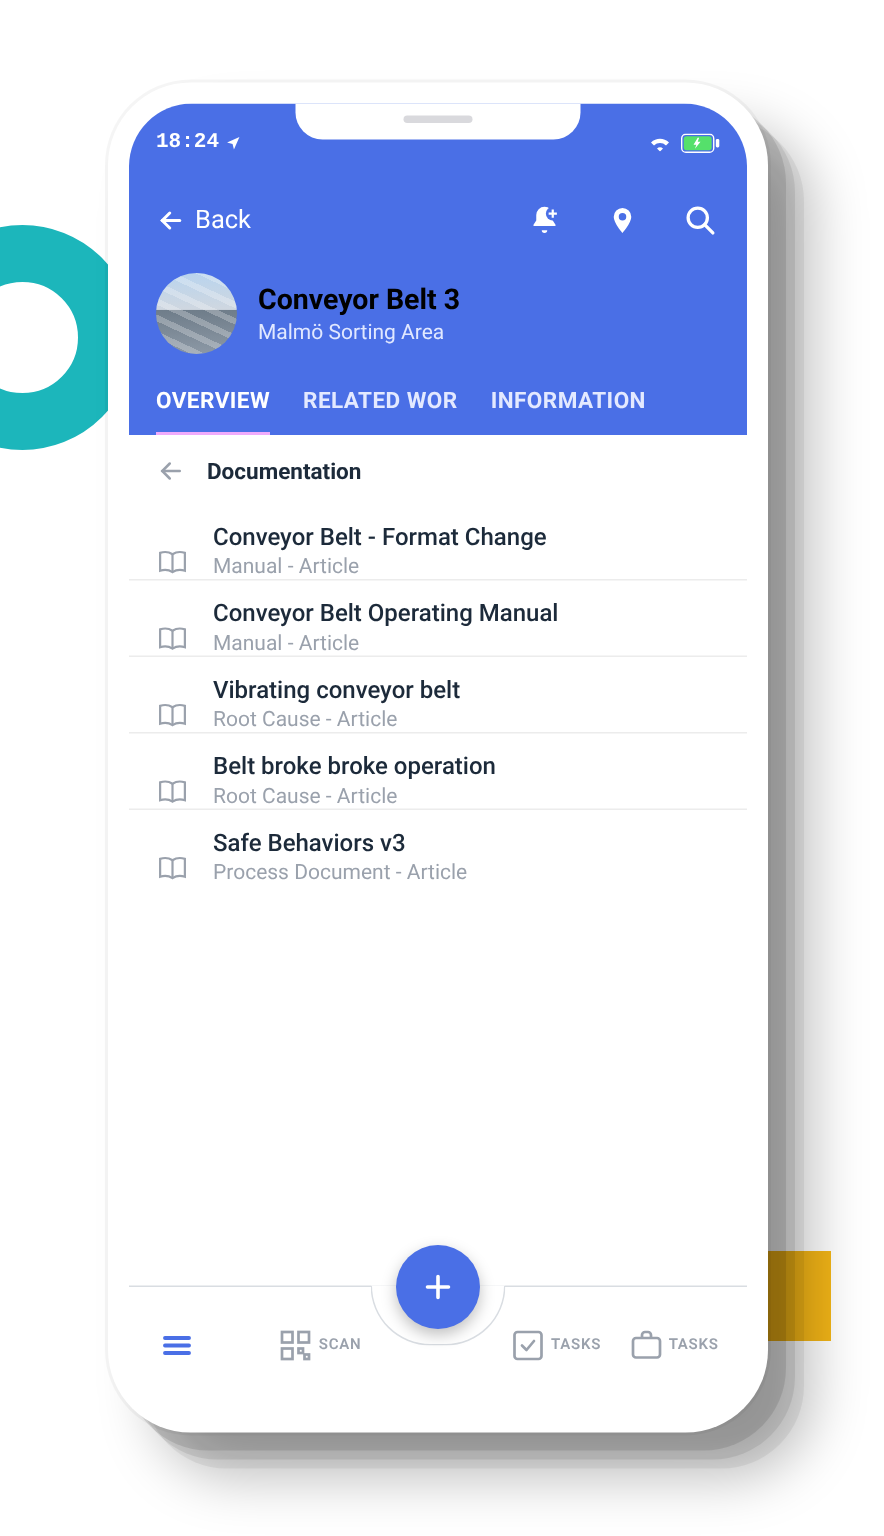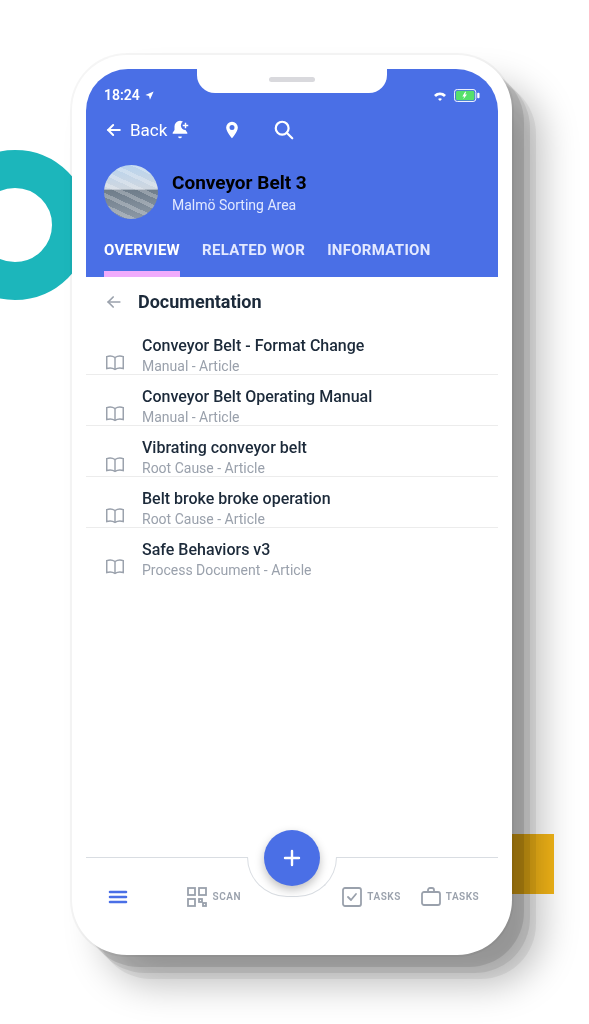--- a/index.html
+++ b/index.html
@@ -68,55 +68,55 @@
   
   .header {
     background: #4a6fe6;
     color: #fff;
     padding: 12px 18px 0 18px;
   }
   .status-bar {
     display: flex; justify-content: space-between; align-items: center;
     height: 28px; font-size: 14px; font-weight: 600;
   }
-  .status-left { display:flex; align-items:center; gap:4px; }
+  .status-left { display:flex; align-items:center; gap:4px;font-family:Liberation Mono, monospace; }
   .status-right { display:flex; align-items:center; gap:6px; }
 
   .top-row {
-    display:flex; align-items:center; justify-content:flex-start;
-    margin-top: 4px; height: 34px;
+    display:flex; align-items:center; justify-content:space-between;
+    margin-top: 21px; height: 34px;
   }
   .back-btn { display:flex; align-items:center; gap:6px; font-size:17px; color:#fff; }
   .top-icons { display:flex; align-items:center; gap:26px; }
   .icon-btn { display:flex; align-items:center; justify-content:center; width:26px; height:26px; color:#fff; }
 
   .asset-row { display:flex; align-items:center; gap:14px; margin-top:18px; }
   .asset-img {
     width:54px; height:54px; border-radius:50%; overflow:hidden; flex-shrink:0;
     background: linear-gradient(180deg,#b9d4ee 0%, #cfd7e0 45%, #6f7d8a 46%, #8c98a5 100%);
     position:relative;
   }
   .asset-img::after{
     content:""; position:absolute; inset:0;
     background: repeating-linear-gradient(25deg, rgba(255,255,255,0.25) 0 4px, rgba(0,0,0,0) 4px 10px);
   }
   .asset-text .title { font-size:19px; font-weight:700; color:#000000; }
   .asset-text .subtitle { font-size:14px; color:#e1e8ff; margin-top:3px; }
 
   .tabs { display:flex; gap:22px; margin-top:22px; font-size:15px; font-weight:700; letter-spacing:0.3px; }
   .tab { padding-bottom:12px; color:#e3e9ff; white-space:nowrap; }
-  .tab.active { color:#fff; border-bottom:6px solid #f0abfc; }
+  .tab.active { color:#fff; border-bottom:2px solid #f0abfc; }
 
   
   .content { flex:1; overflow:hidden; background:#fff; }
   .section-header {
     display:flex; align-items:center; gap:14px;
     padding:14px 18px 12px 18px;
   }
-  .section-title { font-size:18px; font-weight:700; color:#1c2a3a; }
+  .section-title { font-size:15px; font-weight:700; color:#1c2a3a; }
 
   .list { }
   .list-item {
     display:flex; align-items:flex-end; gap:16px;
     padding:12px 18px 0 18px;
     border-bottom:1px solid #ececec;
   }
   .list-item:last-child{ border-bottom:none; }
   .list-icon { width:22px; height:22px; flex-shrink:0; margin-top:2px; color:#9aa1ac; }
   .list-text .item-title { font-size:16px; color:#1c2a3a; font-weight:500; }

